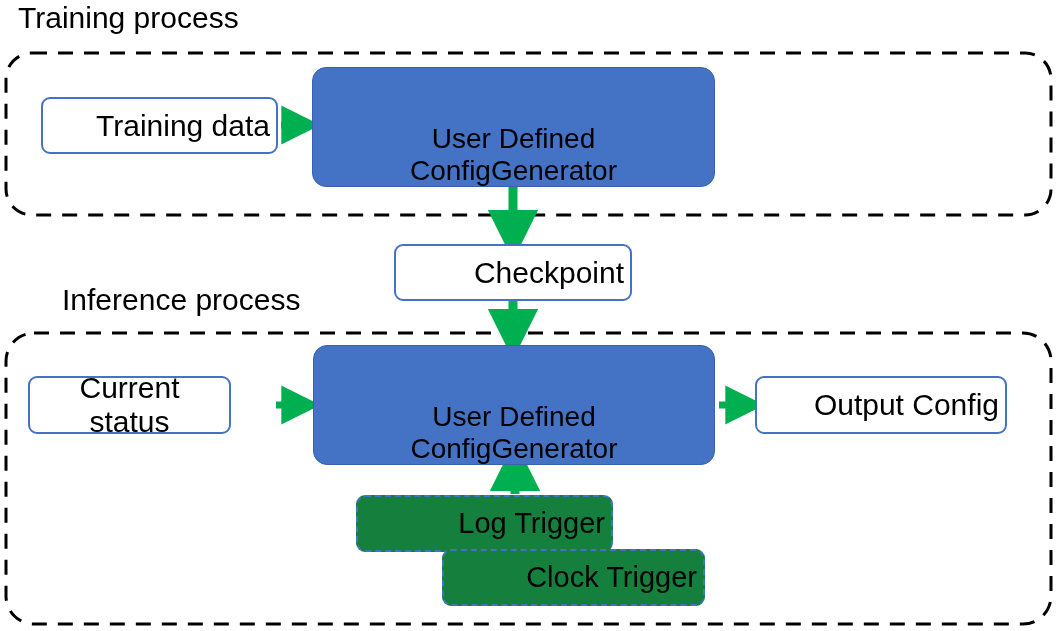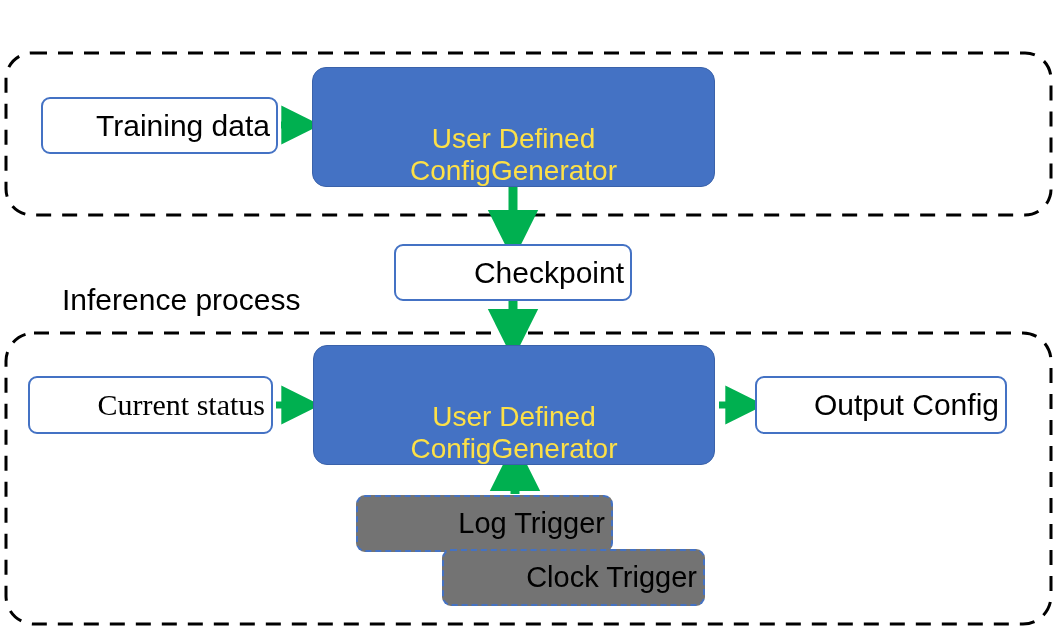--- a/index.html
+++ b/index.html
@@ -43,40 +43,41 @@
     background: #ffffff;
     border: 2px solid #4472c4;
     border-radius: 9px;
     color: #000000;
     font-size: 30px;
   }
   .node-primary {
     background: #4472c4;
     border: 1px solid #3a62aa;
     border-radius: 14px;
-    color: #fde047;
+    color: #000000;
     font-size: 28px;
   }
   .node-dashed {
-    background: #737373;
+    background: #15803d;
     border: 2px dashed #4472c4;
     border-radius: 9px;
     color: #000000;
     font-size: 29px;
   }
   .node-label {
     display: block;
     padding: 0 6px;
   }
 </style>
 </head>
 <body>
 
 <div id="canvas">
 
+  <div class="group-title" style="left:18px; top:3px;">Training process</div>
 
   <div class="group-title" style="left:18px; top:285px;margin-left:44px;">Inference process</div>
 
   <svg class="layer" viewBox="0 0 1057 631">
     <defs>
       <marker id="arrowGreen" markerWidth="6" markerHeight="6" refX="3.1" refY="3" orient="auto" markerUnits="strokeWidth">
         <path d="M0,0.2 L5.6,3 L0,5.8 Z" fill="#00B050"></path>
       </marker>
     </defs>
 
@@ -103,21 +104,21 @@
 
   <div class="node node-primary" style="left:312px; top:67px; width:403px; height:120px; flex-direction:column;">
     <span class="node-label">User Defined</span>
     <span class="node-label">ConfigGenerator</span>
   </div>
 
   <div class="node node-plain" style="left:394px; top:244px; width:238px; height:57px;padding-left:16px;">
     <span class="node-label">Checkpoint</span>
   </div>
 
-  <div class="node node-plain" style="left:28px; top:376px; width:245px; height:58px;font-family:Liberation Serif, serif;">
+  <div class="node node-plain" style="left:28px; top:376px; width:203px; height:58px;">
     <span class="node-label">Current status</span>
   </div>
 
   <div class="node node-primary" style="left:313px; top:345px; width:402px; height:120px; flex-direction:column;">
     <span class="node-label">User Defined</span>
     <span class="node-label">ConfigGenerator</span>
   </div>
 
   <div class="node node-plain" style="left:755px; top:376px; width:252px; height:58px;padding-left:44px;">
     <span class="node-label">Output Config</span>

